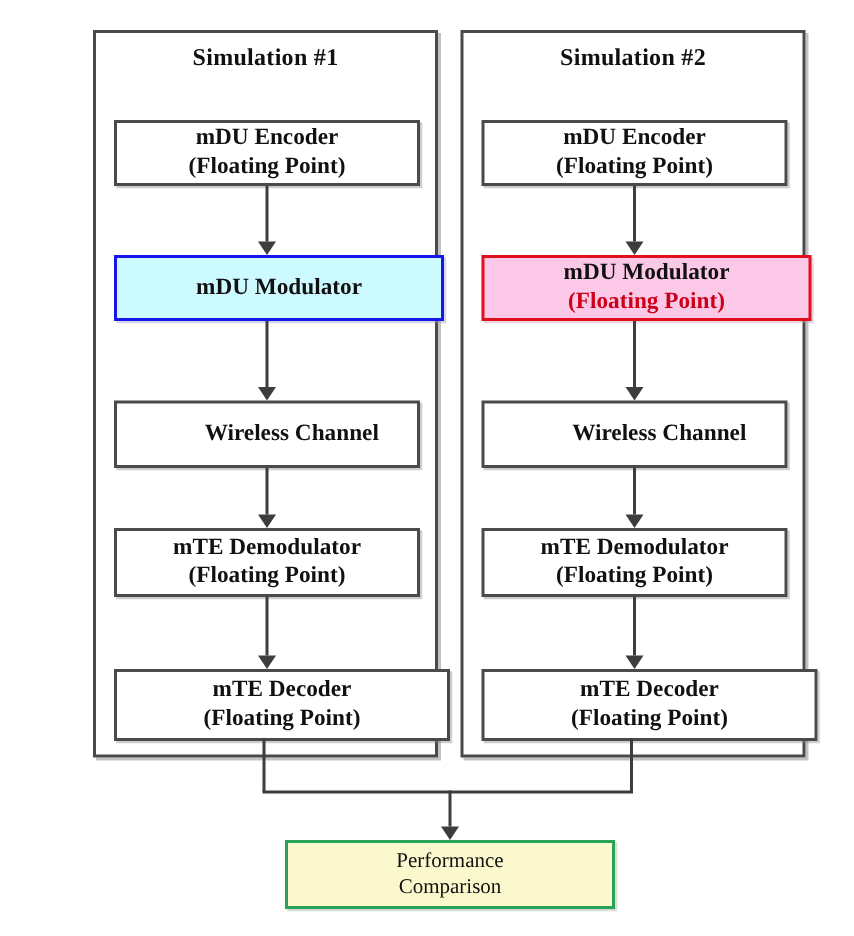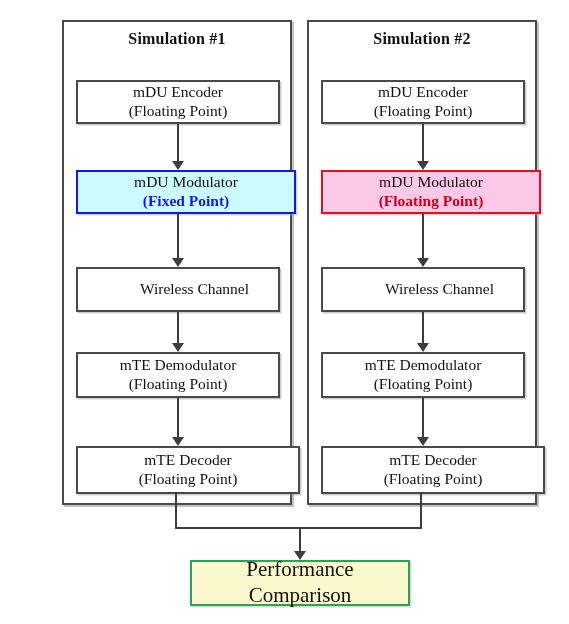--- a/index.html
+++ b/index.html
@@ -54,21 +54,21 @@
     display: flex;
     flex-direction: column;
     align-items: center;
     justify-content: center;
     text-align: center;
     color: #111;
     font-size: 15.5px;
     line-height: 1.22;
     box-shadow: 1.5px 1.5px 0 rgba(130,130,130,0.4);
   }
-  .box .l1, .box .l2 { display: block; white-space: nowrap; }
+  .box .l1, .box .l2 { display: block; white-space: nowrap; font-weight: bold; }
 
   
   .b-encoder  { left: 12px;  top: 58px;  width: 204px; height: 44px; }
   .b-mod      { left: 12px;  top: 148px; width: 220px; height: 44px; }
   .b-channel  { left: 12px;  top: 245px; width: 204px; height: 45px; padding-left: 33px; }
   .b-demod    { left: 12px;  top: 330px; width: 204px; height: 46px; }
   .b-decoder  { left: 12px;  top: 424px; width: 224px; height: 48px; }
 
   
   .mod-fixed {
@@ -93,21 +93,21 @@
     width: 220px;
     height: 46px;
     box-sizing: border-box;
     background: #fbf8ce;
     border: 2px solid #2aa35a;
     display: flex;
     flex-direction: column;
     align-items: center;
     justify-content: center;
     text-align: center;
-    font-size: 21px;
+    font-size: 14px;
     line-height: 1.22;
     color: #111;
     box-shadow: 1.5px 1.5px 0 rgba(150,170,150,0.4);
   }
 
   
   .conn {
     position: absolute;
     background: #3d3d3d;
   }
@@ -131,21 +131,20 @@
   <div class="panel" id="panel-1">
     <div class="panel-title">Simulation #1</div>
 
     <div class="box b-encoder">
       <span class="l1">mDU Encoder</span>
       <span class="l2">(Floating Point)</span>
     </div>
 
     <div class="box b-mod mod-fixed">
       <span class="l1">mDU Modulator</span>
-      <span class="l2">(Fixed Point)</span>
     </div>
 
     <div class="box b-channel">
       <span class="l1">Wireless Channel</span>
     </div>
 
     <div class="box b-demod">
       <span class="l1">mTE Demodulator</span>
       <span class="l2">(Floating Point)</span>
     </div>

